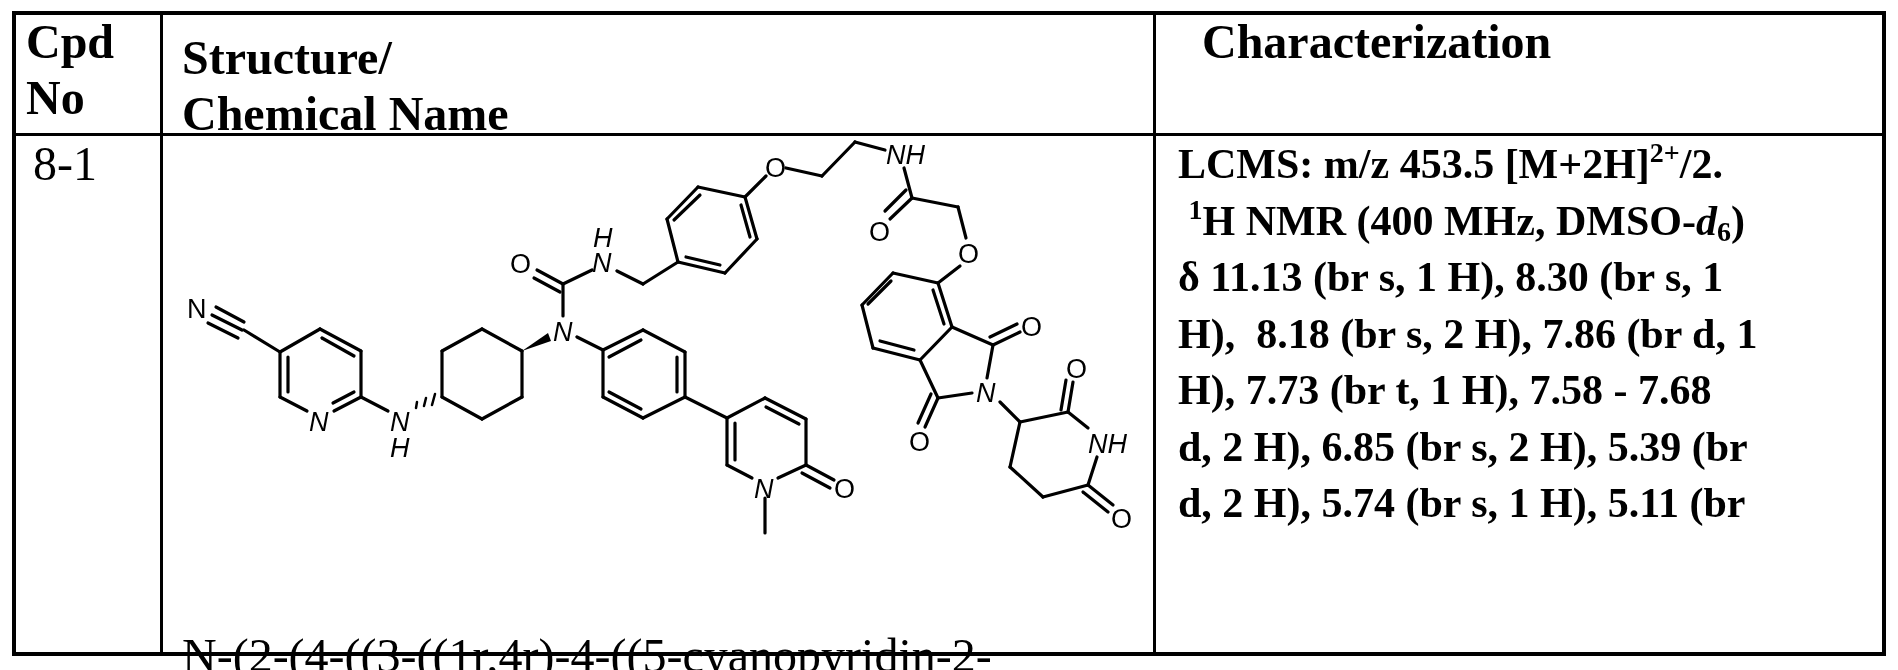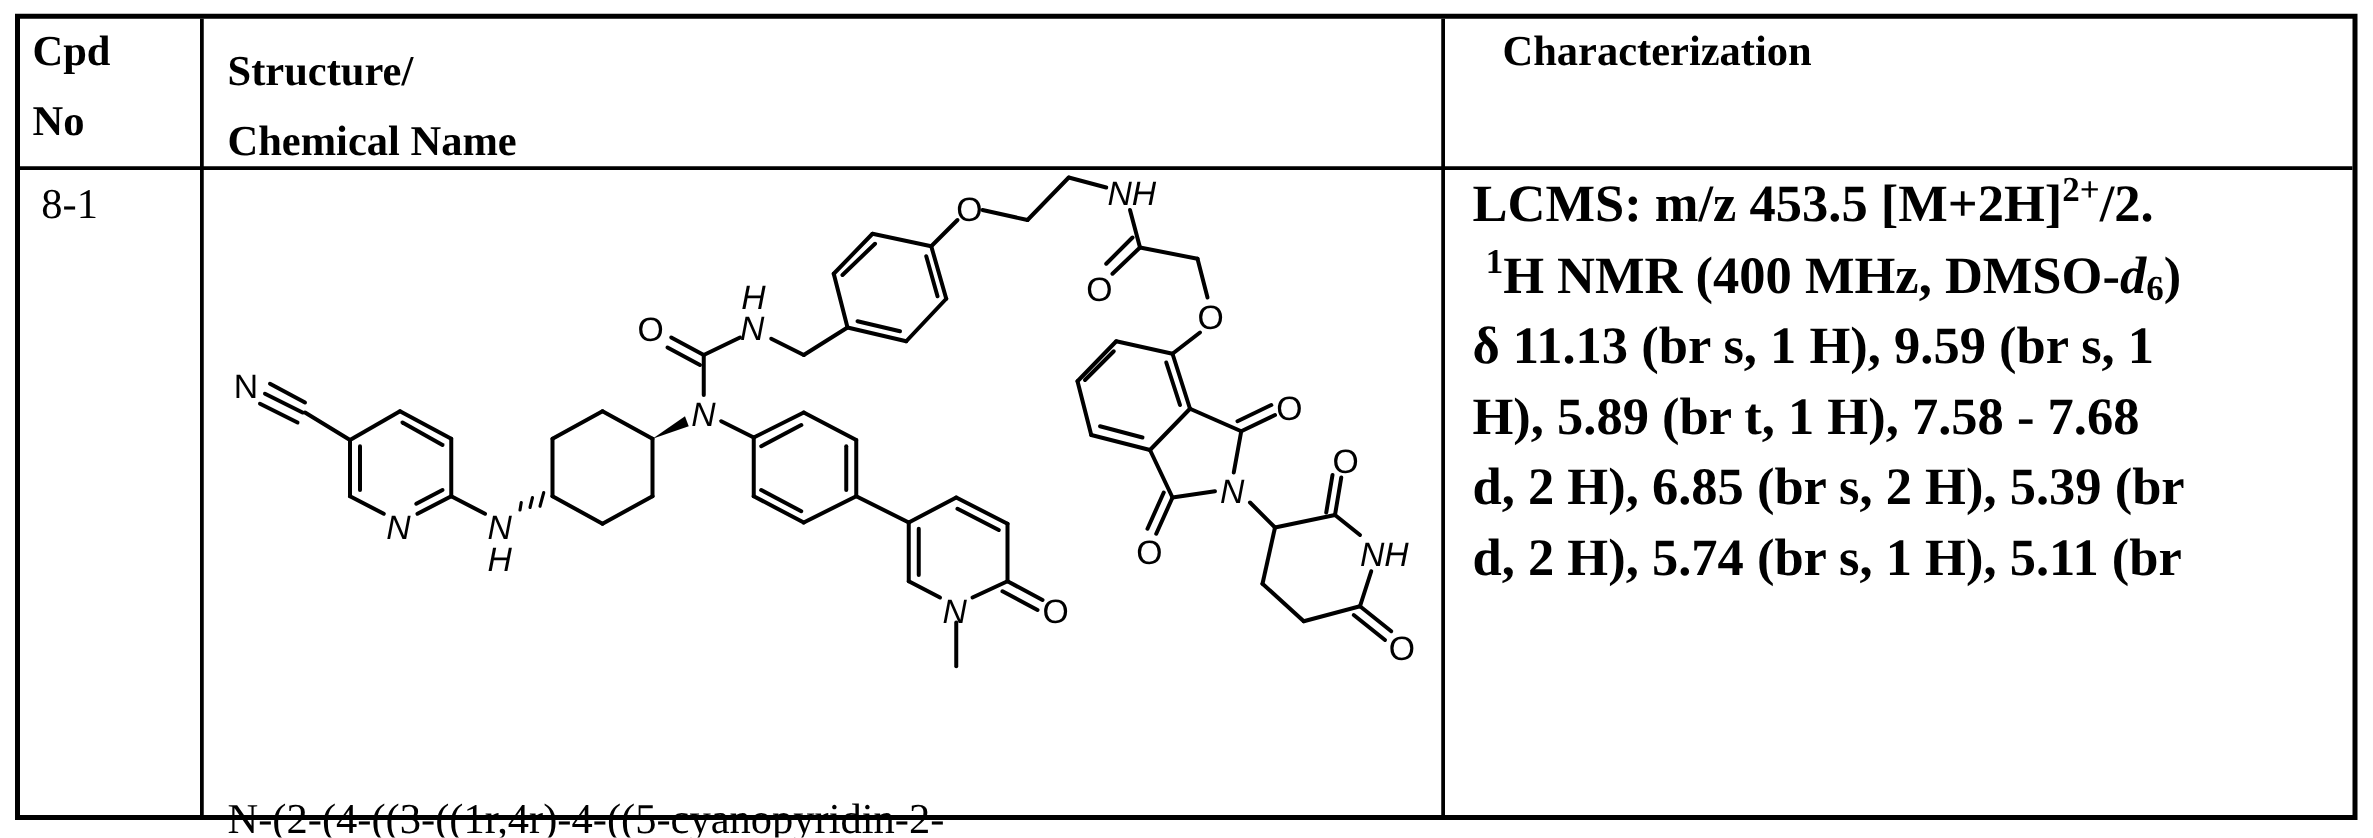--- a/index.html
+++ b/index.html
@@ -33,21 +33,21 @@
   }
   .hline {
     position: absolute;
     left: 0;
     right: 0;
     height: 3px;
     background: #000;
   }
   .cell-text {
     position: absolute;
-    font-size: 34px;
+    font-size: 48px;
     line-height: 56px;
     white-space: nowrap;
   }
   .hdr {
     font-weight: bold;
   }
   .char-text {
     position: absolute;
     left: 1165px;
     top: 124px;
@@ -91,22 +91,23 @@
 </div>
 <div class="cell-text hdr" style="left:1202px; top:14px;">Characterization</div>
 
 <div class="cell-text" style="left:33px; top:136px;">8-1</div>
 
 <div class="cell-text" style="left:182px; top:628px;">N-(2-(4-((3-((1r,4r)-4-((5-cyanopyridin-2-</div>
 
 <div class="char-text" style="left:1178px; top:136px;">
   <span class="ln"><span>LCMS: m/z 453.5 [M+2H]</span><sup>2+</sup><span>/2.</span></span>
   <span class="ln"><span style="white-space:pre"> </span><sup>1</sup><span>H NMR (400 MHz, DMSO-</span><i>d</i><sub>6</sub><span>)</span></span>
-  <span class="ln" style="white-space:pre">δ 11.13 (br s, 1 H), 9.59 (br s, 1</span>
-  <span class="ln" style="white-space:pre">H), 5.89 (br t, 1 H), 7.58 - 7.68</span>
+  <span class="ln" style="white-space:pre">δ 11.13 (br s, 1 H), 8.30 (br s, 1</span>
+  <span class="ln" style="white-space:pre">H),  8.18 (br s, 2 H), 7.86 (br d, 1</span>
+  <span class="ln" style="white-space:pre">H), 7.73 (br t, 1 H), 7.58 - 7.68</span>
   <span class="ln" style="white-space:pre">d, 2 H), 6.85 (br s, 2 H), 5.39 (br</span>
   <span class="ln" style="white-space:pre">d, 2 H), 5.74 (br s, 1 H), 5.11 (br</span>
 </div>
 
 <svg class="mol" width="1898" height="670" viewBox="0 0 1898 670">
   <g stroke="#000" stroke-width="3.2" fill="none" stroke-linecap="round" stroke-linejoin="round">
 
     <line x1="212" y1="315" x2="242" y2="330"></line>
     <line x1="216" y1="307" x2="244" y2="322"></line>
     <line x1="208" y1="323" x2="238" y2="338"></line>

